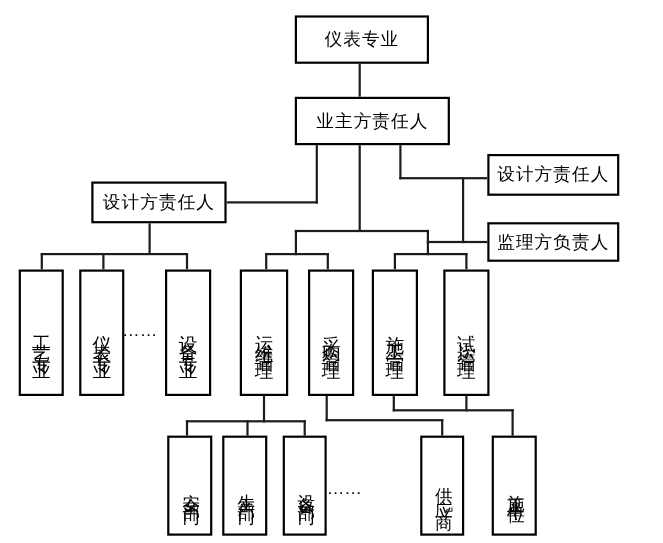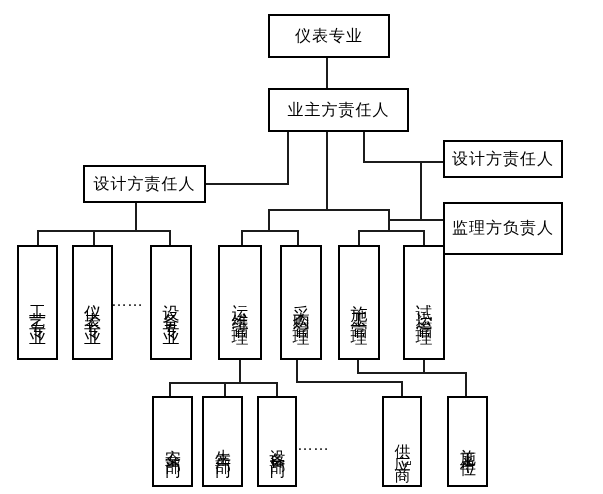--- a/index.html
+++ b/index.html
@@ -70,21 +70,21 @@
   <div class="box hbox" style="left:268px;top:88px;width:141px;height:44px">
     <span>业主方责任人</span>
   </div>
 
   <div class="box hbox" style="left:83px;top:165px;width:123px;height:38px">
     <span>设计方责任人</span>
   </div>
   <div class="box hbox" style="left:443px;top:140px;width:120px;height:38px">
     <span>设计方责任人</span>
   </div>
-  <div class="box hbox" style="left:443px;top:202px;width:120px;height:53px">
+  <div class="box hbox" style="left:443px;top:202px;width:120px;height:36px">
     <span>监理方负责人</span>
   </div>
 
   <div class="box v vtall" style="left:17px;top:245px;width:41px;height:115px">
     <span>工艺专业</span>
   </div>
   <div class="box v vtall" style="left:72px;top:245px;width:41px;height:115px">
     <span>仪表专业</span>
   </div>
   <div class="dots" style="left:111px;top:292px;width:44px">……</div>

